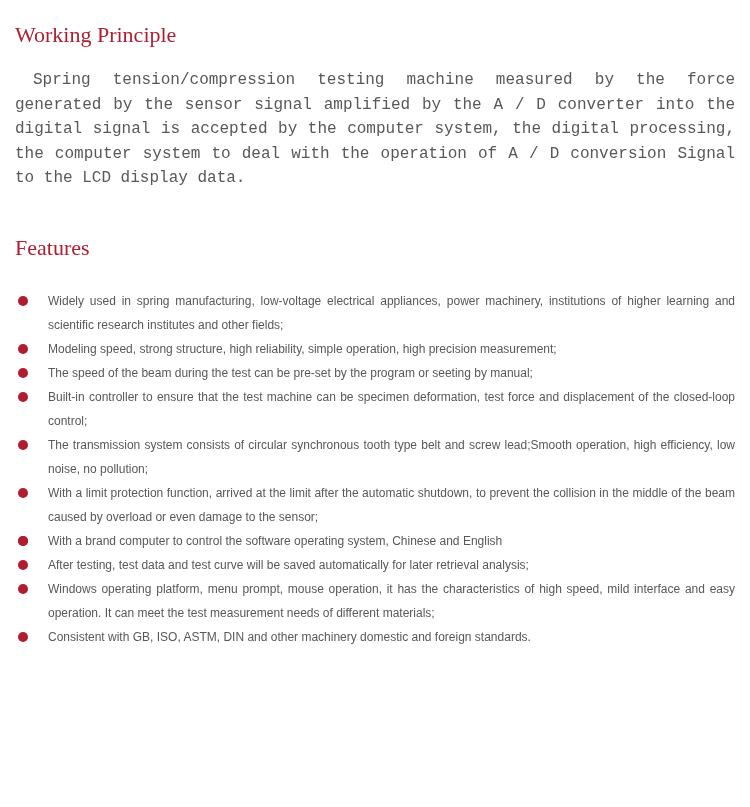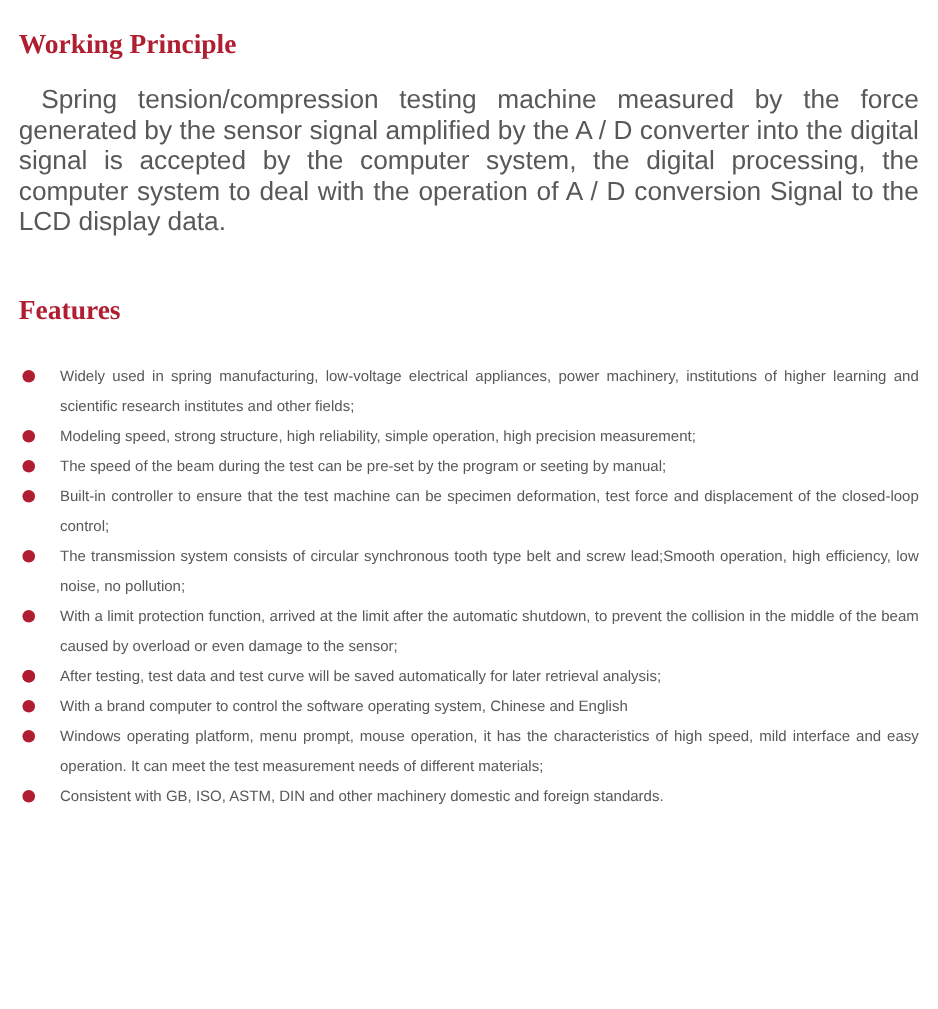--- a/index.html
+++ b/index.html
@@ -13,39 +13,40 @@
     font-family: "Liberation Sans", sans-serif;
     overflow: hidden;
   }
   .page {
     padding: 0 15px 0 15px;
     box-sizing: border-box;
     width: 750px;
   }
   .section-heading {
     font-family: "Liberation Serif", serif;
-    font-weight: bold;
+    font-weight: normal;
     font-size: 22px;
     line-height: 1.2;
     color: #b01e31;
     margin: 0;
   }
   .heading-working {
     padding-top: 22px;
   }
   .heading-features {
     margin-top: 44px;
   }
   .intro-paragraph {
     margin: 20px 0 0 0;
-    font-size: 21px;
+    font-size: 16px;
     line-height: 24.5px;
     color: #58585a;
     text-align: justify;
     text-indent: 18px;
+    font-family: Liberation Mono, monospace;
   }
   .features-list {
     list-style: none;
     margin: 28px 0 0 0;
     padding: 0;
   }
   .feature-item {
     position: relative;
     padding-left: 33px;
     font-size: 12px;
@@ -75,19 +76,19 @@
   <h2 class="section-heading heading-features">Features</h2>
 
   <ul class="features-list">
       <li class="feature-item"><span class="bullet-dot"></span><span>Widely used in spring manufacturing, low-voltage electrical appliances, power machinery, institutions of higher learning and scientific research institutes and other fields;</span></li>
       <li class="feature-item"><span class="bullet-dot"></span><span>Modeling speed, strong structure, high reliability, simple operation, high precision measurement;</span></li>
       <li class="feature-item"><span class="bullet-dot"></span><span>The speed of the beam during the test can be pre-set by the program or seeting by manual;</span></li>
       <li class="feature-item"><span class="bullet-dot"></span><span>Built-in controller to ensure that the test machine can be specimen deformation, test force and displacement of the closed-loop control;</span></li>
       <li class="feature-item"><span class="bullet-dot"></span><span>The transmission system consists of circular synchronous tooth type belt and screw lead;Smooth operation, high efficiency, low noise, no pollution;</span></li>
       <li class="feature-item"><span class="bullet-dot"></span><span>With a limit protection function, arrived at the limit after the automatic shutdown, to prevent the collision in the middle of the beam caused by overload or even damage to the sensor;</span></li>
       <li class="feature-item"><span class="bullet-dot"></span></li>
+      <li class="feature-item"><span class="bullet-dot"></span><span>With a brand computer to control the software operating system, Chinese and English</span></li>
       <li class="feature-item"><span class="bullet-dot"></span><span>After testing, test data and test curve will be saved automatically for later retrieval analysis;</span></li>
-      <li class="feature-item"><span class="bullet-dot"></span><span>With a brand computer to control the software operating system, Chinese and English</span></li>
       <li class="feature-item"><span class="bullet-dot"></span><span>Windows operating platform, menu prompt, mouse operation, it has the characteristics of high speed, mild interface and easy operation. It can meet the test measurement needs of different materials;</span></li>
       <li class="feature-item"><span class="bullet-dot"></span><span>Consistent with GB, ISO, ASTM, DIN and other machinery domestic and foreign standards.</span></li>
     </ul>
 
 </div>
 
 </body></html>

